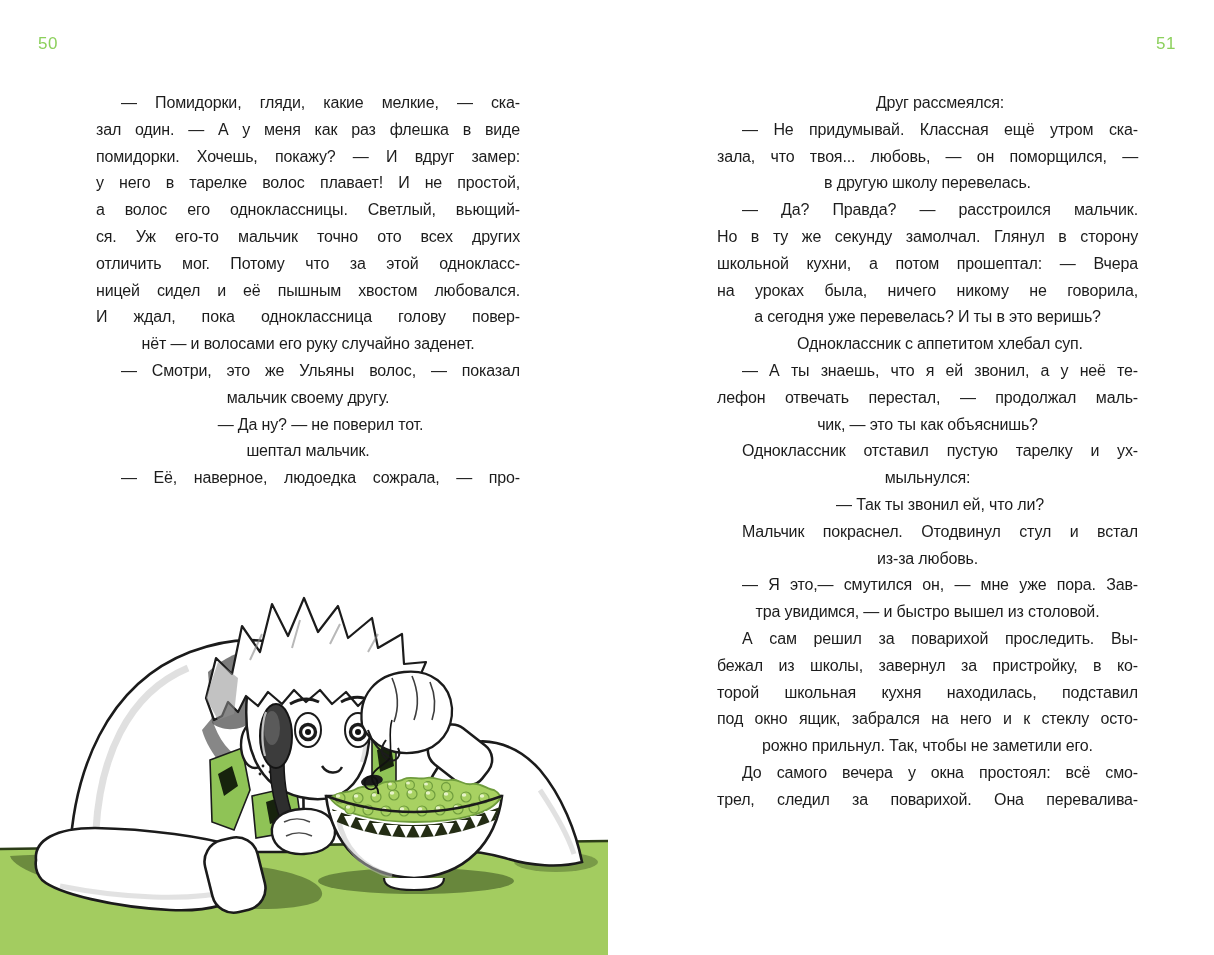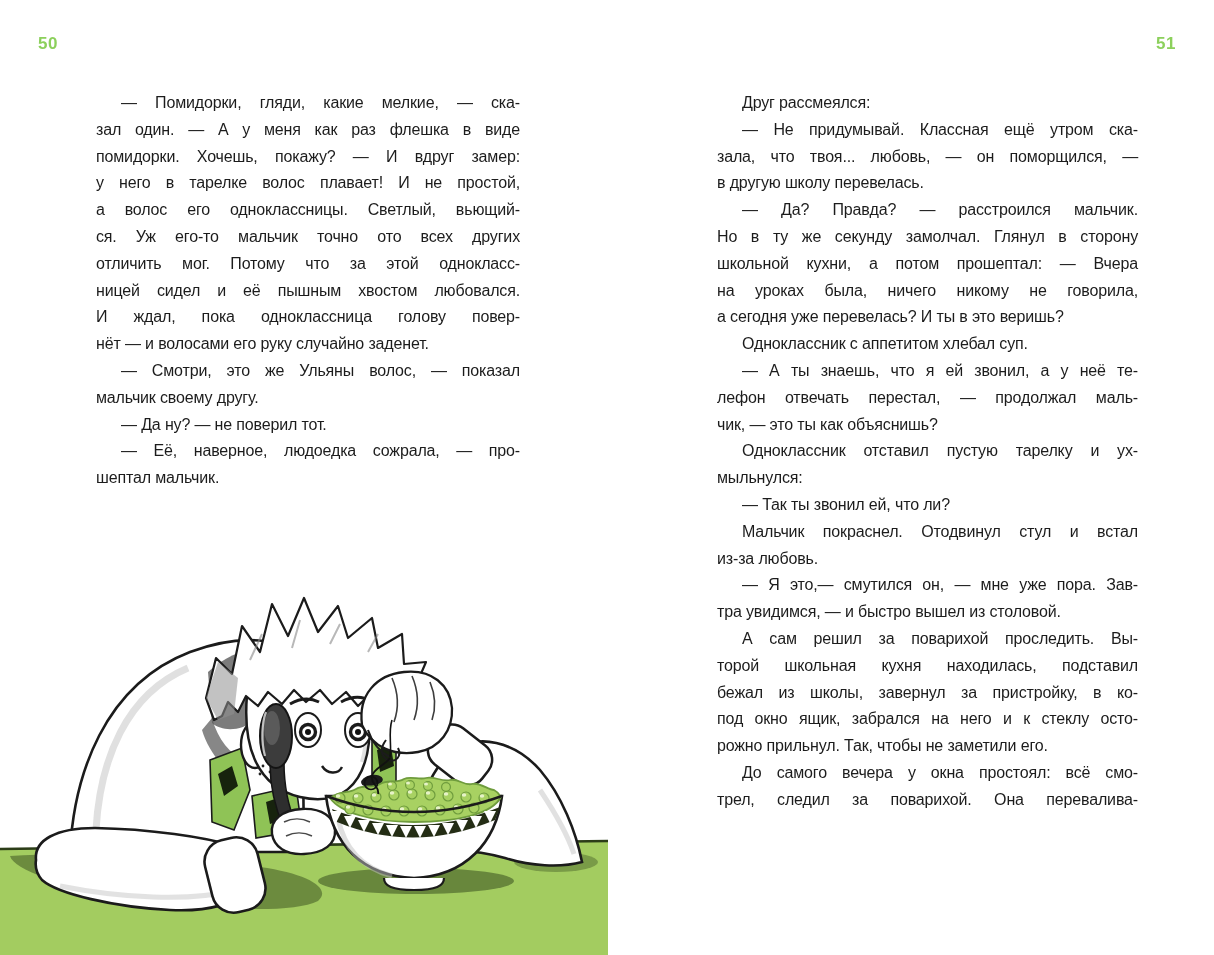--- a/index.html
+++ b/index.html
@@ -6,27 +6,27 @@
     --accent_green:#8cd05c; --table_green:#a3cc60; --table_edge:#2c3d18;
     --peas_green:#a8d162; --pea_line:#6f9c3d; --pea_hi:#e6f2c8;
     --vest_green:#8fc356; --vest_dark:#17230d;
     --shadow_green:#4f692d; --zig_dark:#242d15;
     --ink:#1b1b1b; --text:#1c1c1c;
   }
   *{margin:0;padding:0;box-sizing:border-box}
   html,body{width:1214px;height:955px;background:#fff;overflow:hidden}
   body{font-family:"Liberation Sans",sans-serif;color:var(--text)}
   .book{position:relative;width:1214px;height:955px;background:#fff}
-  .page-num{position:absolute;top:34px;font-size:17px;font-weight:700;color:var(--accent_green);letter-spacing:.5px}
+  .page-num{position:absolute;top:34px;font-size:17px;font-weight:400;color:var(--accent_green);letter-spacing:.5px}
   .page-num.left{left:38px}
   .page-num.right{right:38px;text-align:center}
   .textcol{position:absolute;top:90px;font-size:16px;line-height:26.8px;letter-spacing:-0.15px}
   .textcol.left{left:96px;width:424px}
   .textcol.right{left:717px;width:421px}
-  .line{text-align:left;white-space:normal}
+  .line{text-align:center;white-space:normal}
   .line.j{text-align:justify;text-align-last:justify}
   .line.ind{text-indent:25px}
   .illus{position:absolute;left:0;top:590px;width:620px;height:365px;display:block}
 </style>
 </head>
 <body>
 
 <div class="book">
 
   <div class="page-num left">50</div>
@@ -39,22 +39,22 @@
       <div class="line j">у него в тарелке волос плавает! И не простой,</div>
       <div class="line j">а волос его одноклассницы. Светлый, вьющий-</div>
       <div class="line j">ся. Уж его-то мальчик точно ото всех других</div>
       <div class="line j">отличить мог. Потому что за этой однокласс-</div>
       <div class="line j">ницей сидел и её пышным хвостом любовался.</div>
       <div class="line j">И ждал, пока одноклассница голову повер-</div>
       <div class="line">нёт — и волосами его руку случайно заденет.</div>
       <div class="line j ind">— Смотри, это же Ульяны волос, — показал</div>
       <div class="line">мальчик своему другу.</div>
       <div class="line ind">— Да ну? — не поверил тот.</div>
+      <div class="line">шептал мальчик.</div>
       <div class="line j ind">— Её, наверное, людоедка сожрала, — про-</div>
-      <div class="line">шептал мальчик.</div>
     </div>
   <div class="textcol right">
       <div class="line ind">Друг рассмеялся:</div>
       <div class="line j ind">— Не придумывай. Классная ещё утром ска-</div>
       <div class="line j">зала, что твоя... любовь, — он поморщился, —</div>
       <div class="line">в другую школу перевелась.</div>
       <div class="line j ind">— Да? Правда? — расстроился мальчик.</div>
       <div class="line j">Но в ту же секунду замолчал. Глянул в сторону</div>
       <div class="line j">школьной кухни, а потом прошептал: — Вчера</div>
       <div class="line j">на уроках была, ничего никому не говорила,</div>
@@ -64,22 +64,22 @@
       <div class="line j">лефон отвечать перестал, — продолжал маль-</div>
       <div class="line">чик, — это ты как объяснишь?</div>
       <div class="line j ind">Одноклассник отставил пустую тарелку и ух-</div>
       <div class="line">мыльнулся:</div>
       <div class="line ind">— Так ты звонил ей, что ли?</div>
       <div class="line j ind">Мальчик покраснел. Отодвинул стул и встал</div>
       <div class="line">из-за любовь.</div>
       <div class="line j ind">— Я это,— смутился он, — мне уже пора. Зав-</div>
       <div class="line">тра увидимся, — и быстро вышел из столовой.</div>
       <div class="line j ind">А сам решил за поварихой проследить. Вы-</div>
+      <div class="line j">бежал из школы, завернул за пристройку, в ко-</div>
       <div class="line j">торой школьная кухня находилась, подставил</div>
-      <div class="line j">бежал из школы, завернул за пристройку, в ко-</div>
       <div class="line j">под окно ящик, забрался на него и к стеклу осто-</div>
       <div class="line">рожно прильнул. Так, чтобы не заметили его.</div>
       <div class="line j ind">До самого вечера у окна простоял: всё смо-</div>
       <div class="line j">трел, следил за поварихой. Она перевалива-</div>
     </div>
 
   <svg class="illus" viewBox="0 0 620 365" xmlns="http://www.w3.org/2000/svg" aria-hidden="true">
 
     <g>
       <path d="M0,259 L608,251 L608,365 L0,365 Z" fill="var(--table_green,#a3cc60)"></path>

